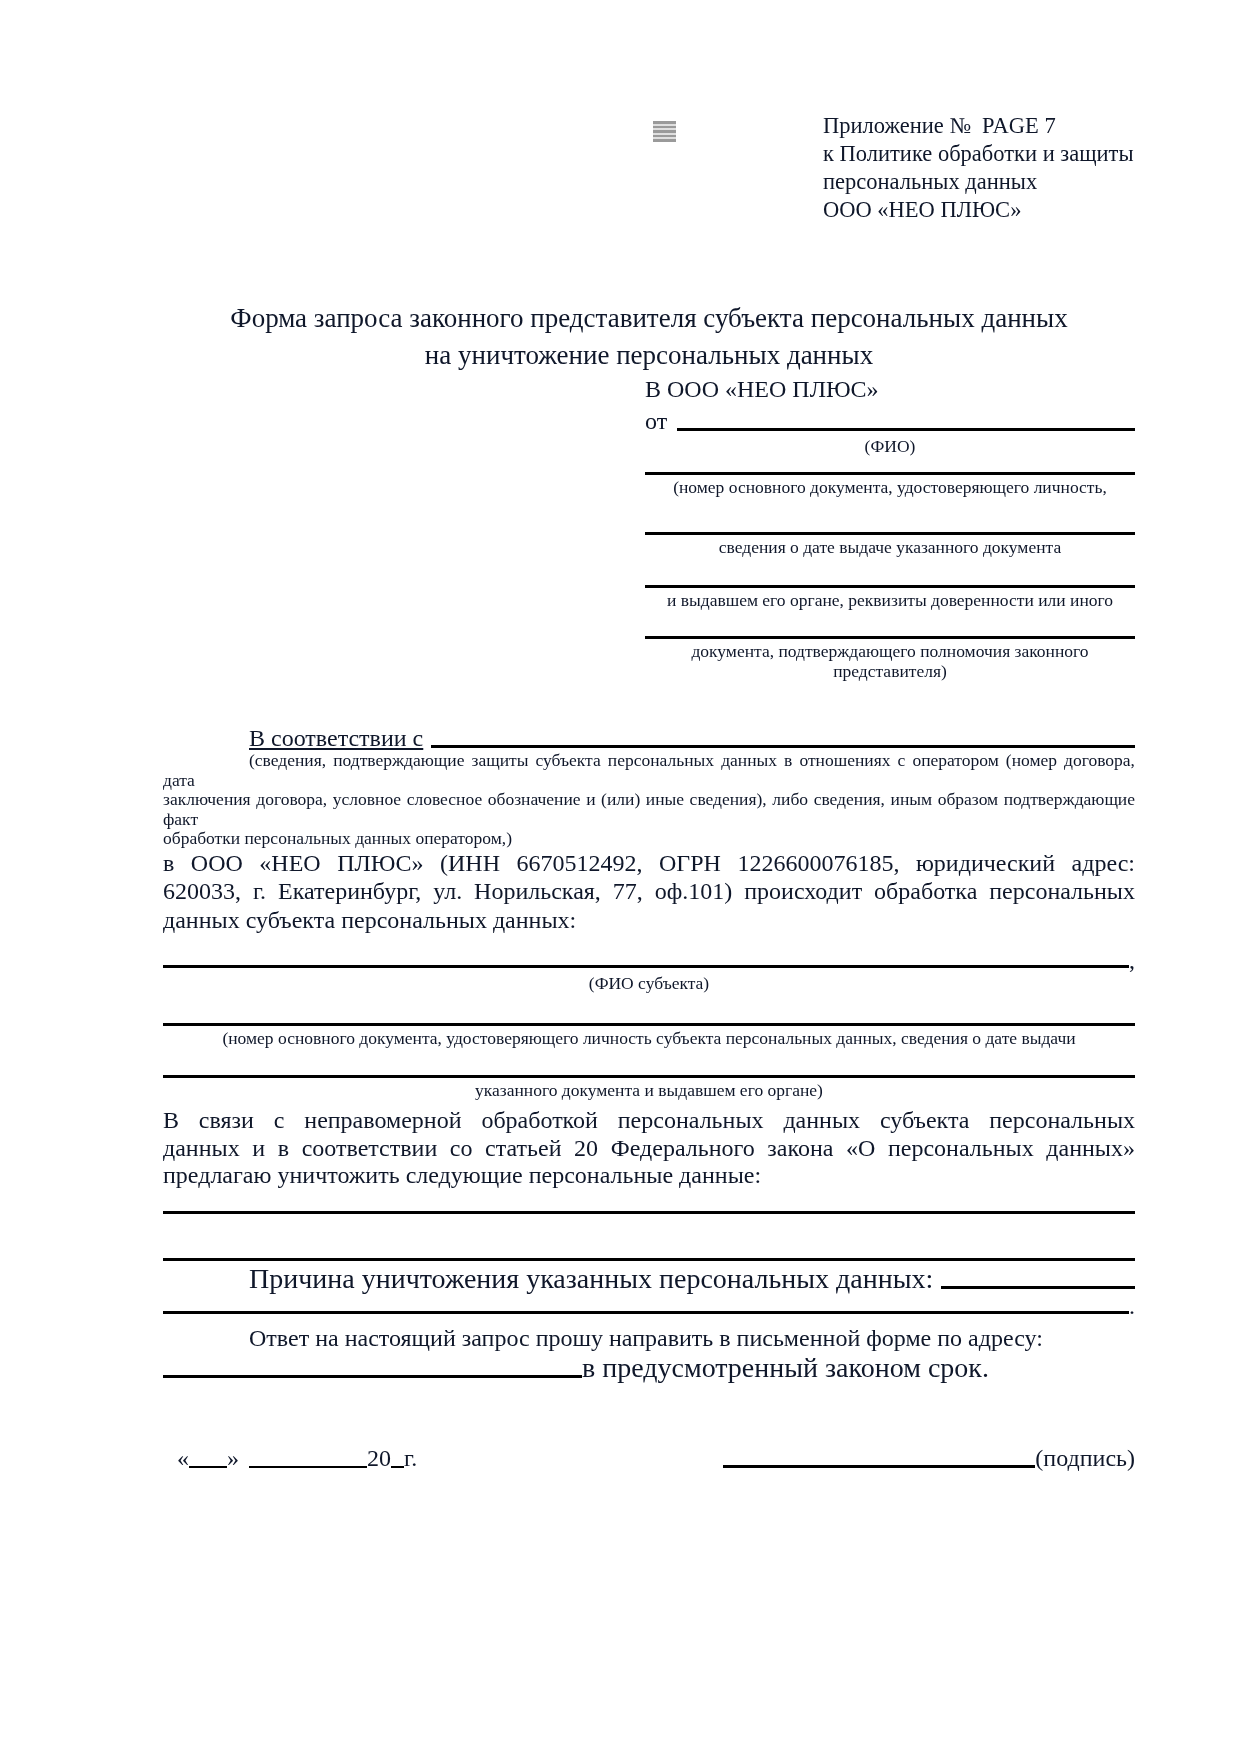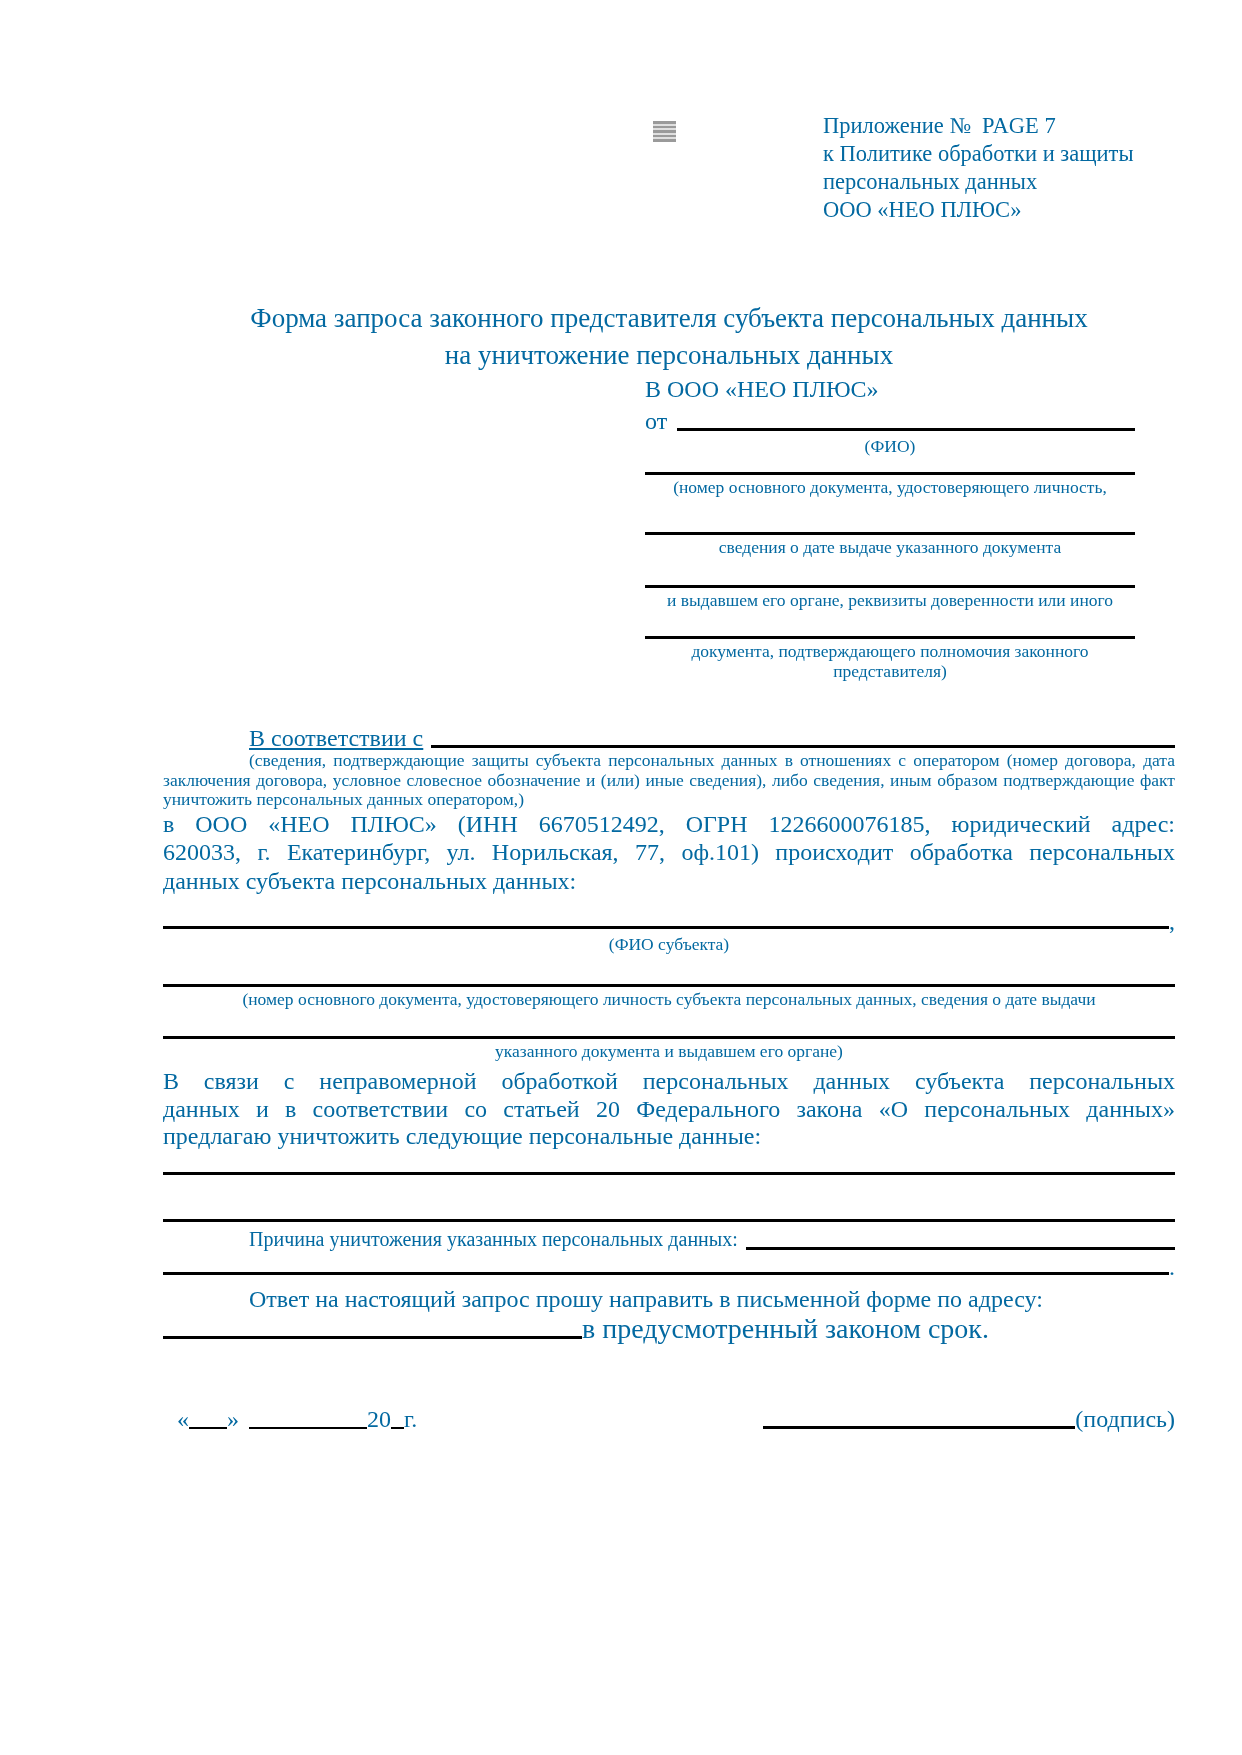--- a/index.html
+++ b/index.html
@@ -1,24 +1,24 @@
 <!DOCTYPE html>
 <html><head>
 <meta charset="utf-8">
 <style>
   html, body { margin: 0; padding: 0; background: #ffffff; }
   .page {
     position: relative;
     width: 1242px;
     height: 1755px;
     background: #ffffff;
-    color: #0369a1;
+    color: #0f172a;
     font-family: "Liberation Serif", "DejaVu Serif", serif;
     box-sizing: border-box;
-    padding: 0 67px 0 163px;
+    padding: 0 107px 0 163px;
     overflow: hidden;
   }
   
   .artifact {
     position: absolute;
     left: 653px; top: 121px;
     width: 23px; height: 21px;
     background: repeating-linear-gradient(180deg,
       #8f8f8f 0px, #8f8f8f 2.5px,
       #dcdcdc 2.5px, #dcdcdc 4.5px);
@@ -77,21 +77,21 @@
     font-size: 24px; line-height: 22px;
   }
   .fl-comma { height: 21px; margin-top: 16px; }
   .fl-period { height: 25px; }
   .bf2 { height: 30px; }
   .bf3 { height: 27px; }
   .bf4 { height: 21px; }
   .bf5 { height: 44px; }
   .reason-row {
     display: flex; align-items: flex-end;
-    height: 31px; padding-left: 86px; font-size: 20px;
+    height: 31px; padding-left: 86px; font-size: 28px;
   }
   .reason-row .lbl { white-space: nowrap; line-height: 27px; padding-right: 8px; }
   .reply1 { margin-top: 7px; font-size: 24px; line-height: 29px; text-indent: 86px; }
   .reply2-row { display: flex; align-items: flex-end; height: 28px; font-size: 28px; }
   .reply2-row .fill-fixed {
     width: 419px; border-bottom: 3px solid #000; margin-bottom: 3px;
   }
   .reply2-row .txt { line-height: 26px; }
   .sig-row {
     margin-top: 64px;
@@ -148,21 +148,21 @@
   </div>
 
   <div class="acc-row">
     <span class="lbl">В соответствии с</span>
     <span class="fill"></span>
   </div>
 
   <div class="note">
     <div class="jl first">(сведения, подтверждающие защиты субъекта персональных данных в отношениях с оператором (номер договора, дата</div>
     <div class="jl">заключения договора, условное словесное обозначение и (или) иные сведения), либо сведения, иным образом подтверждающие факт</div>
-    <div>уничтожить персональных данных оператором,)</div>
+    <div>обработки персональных данных оператором,)</div>
   </div>
 
   <div class="para op-para">
     <div class="jl">в ООО «НЕО ПЛЮС» (ИНН 6670512492, ОГРН 1226600076185, юридический адрес:</div>
     <div class="jl">620033, г. Екатеринбург, ул. Норильская, 77, оф.101) происходит обработка персональных</div>
     <div>данных субъекта персональных данных:</div>
   </div>
 
   <div class="fline-row fl-comma">
     <span class="fill"></span>

